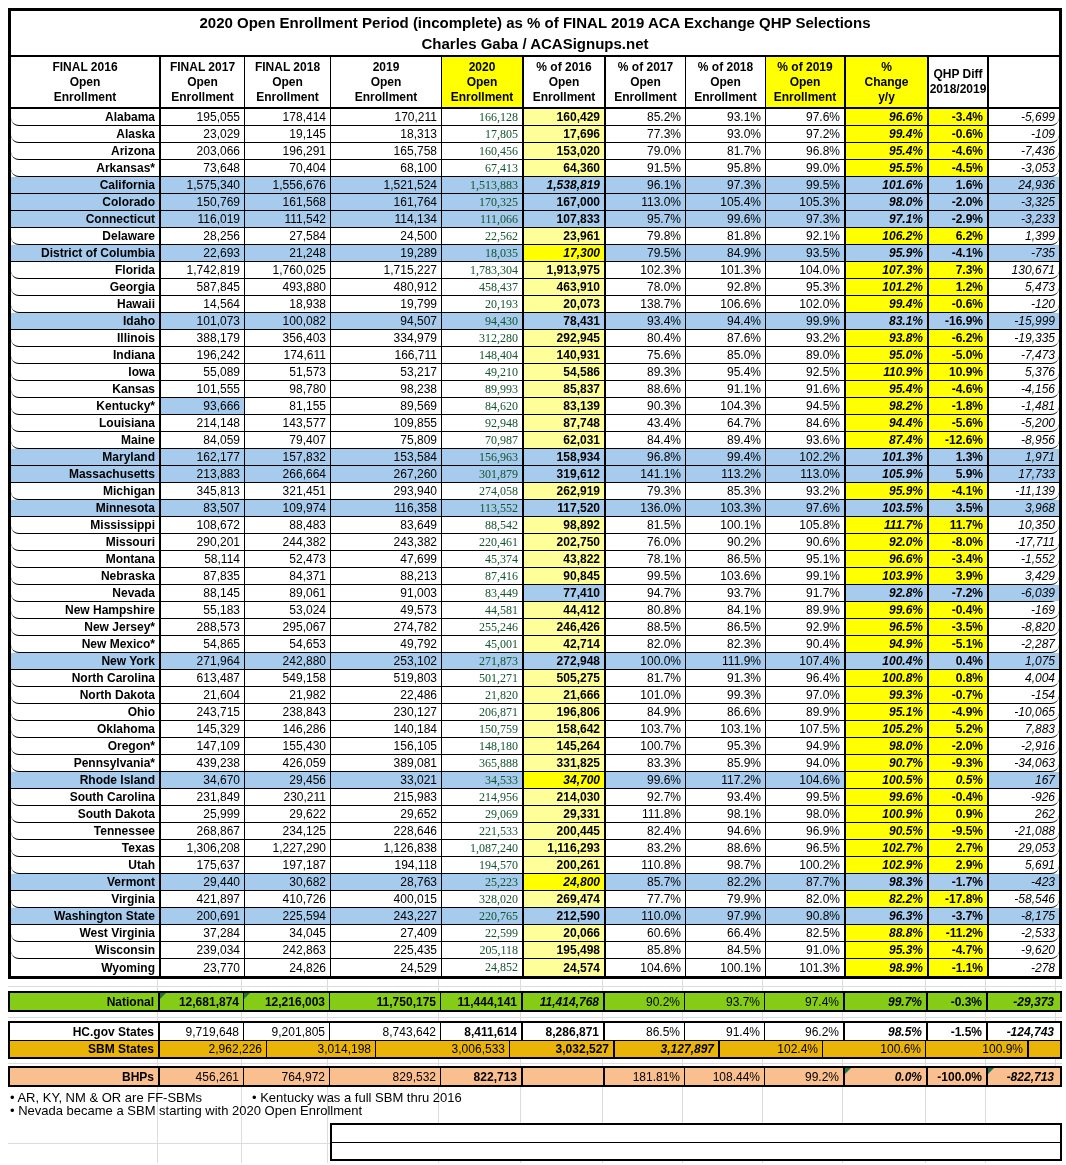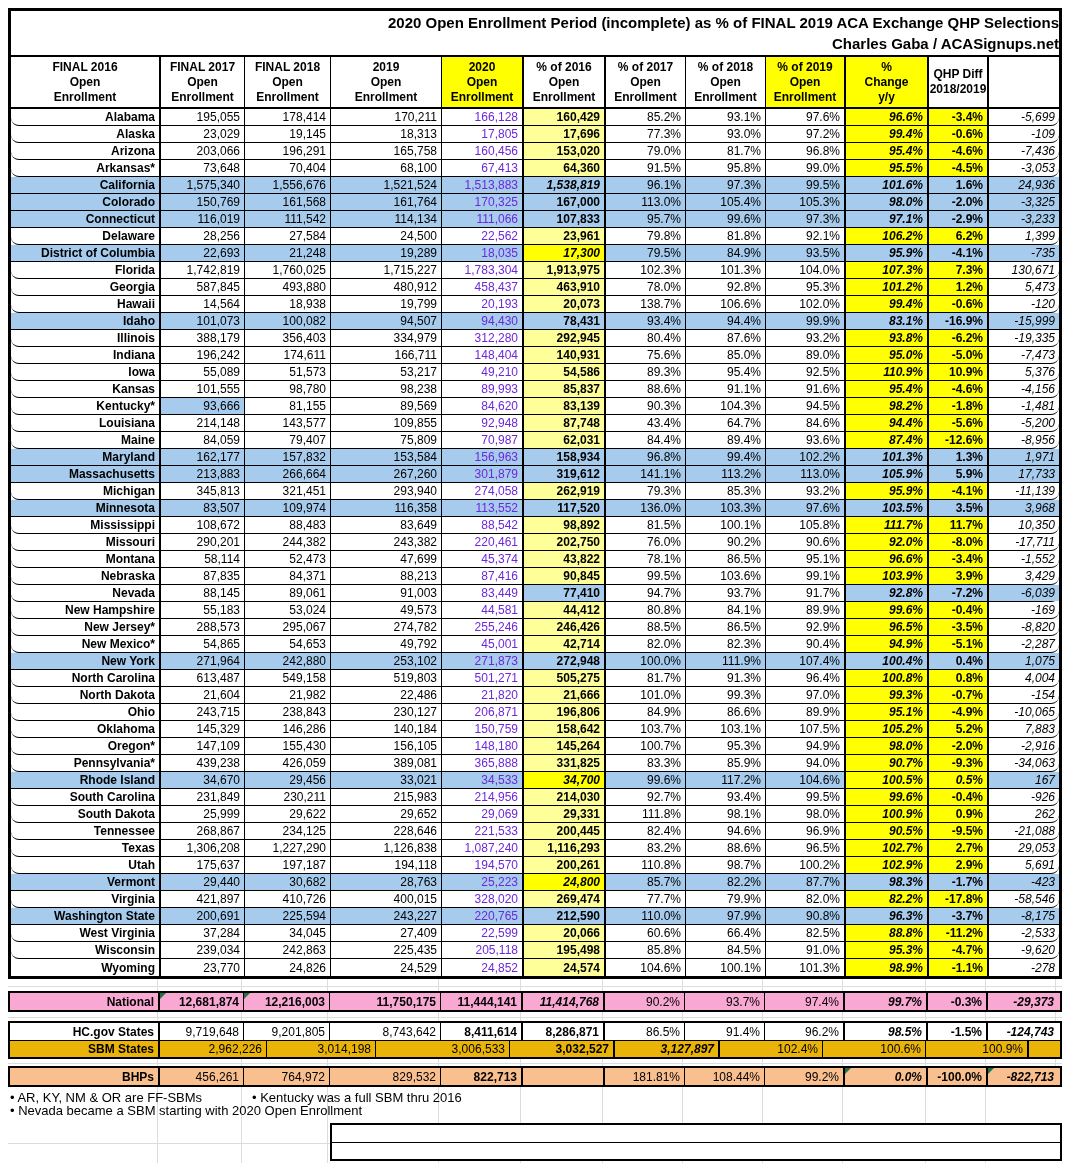--- a/index.html
+++ b/index.html
@@ -3,45 +3,45 @@
 <meta charset="utf-8">
 <style>
   * { box-sizing: border-box; margin: 0; padding: 0; }
   body { background: #ffffff; }
   .sheet {
     position: relative; width: 1066px; height: 1165px; overflow: hidden;
     background: #fff; font-family: "Liberation Sans", sans-serif; color: #000;
     padding: 8px 0 0 8px;
   }
   .mainbox { width: 1054px; border: 3px solid #000; }
-  .titlebox { height: 46px; border-bottom: 2px solid #000; display: flex; flex-direction: column; justify-content: center; align-items: flex-end; }
+  .titlebox { height: 46px; border-bottom: 2px solid #000; display: flex; flex-direction: column; justify-content: center; align-items: center; }
   .t1 { font-size: 15px; font-weight: bold; line-height: 21px; }
   .t2 { font-size: 15px; font-weight: bold; line-height: 21px; }
   .grid { display: grid; grid-template-columns: 150px 84px 86px 111px 82px 82px 80px 80px 80px 83px 60px 70px; }
   .c { display: flex; align-items: center; justify-content: flex-end; padding: 0 4px 0 1px; overflow: hidden; font-size: 12px; position: relative; }
   .dark .c { border-right: 1px solid #000; }
   .dark .c:nth-child(1), .dark .c:nth-child(5), .dark .c:nth-child(6),
   .dark .c:nth-child(9), .dark .c:nth-child(10), .dark .c:nth-child(11) { border-right-width: 2px; }
   .dark .c:nth-child(12) { border-right: none; }
   .hrow { height: 52px; border-bottom: 2px solid #000; }
   .hc { justify-content: center; text-align: center; font-weight: bold; white-space: pre-line; line-height: 15px; padding: 0 1px; }
   .brow { height: 17px; border-bottom: 1px solid #000; }
   .brow:last-child { border-bottom: none; }
   .srow { height: 17px; }
   .s { font-weight: bold; }
   .n {}
   .b { font-weight: bold; }
   .i { font-style: italic; }
-  .g { color: #6d28d9; }
+  .g { color: #14532d; font-family: Liberation Serif, serif; }
   .bg-py { background: #FFFF99; }
   .bg-by { background: #FFFF00; }
   .bg-bl { background: #A6CBED; }
   .row.sbm { background: #A6CBED; }
   .row.fed { background: #fff; border-radius: 8px; }
-  .bgrow-yellow { background: #f9a8d4; }
+  .bgrow-yellow { background: #84cc16; }
   .bgrow-white  { background: #fff; }
   .bgrow-blue   { background: #eab308; gap: 23px; }
   .bgrow-peach  { background: #FABF8F; }
   .tri::before { content: ""; position: absolute; top: 0; left: 0;
     border-top: 6px solid #1F7246; border-right: 6px solid transparent; }
   .box { width: 1054px; border: 2px solid #000; }
   .box .srow + .srow { border-top: 1px solid #000; }
   .gap { position: relative; width: 1054px; }
   .lite .c { border-right: 1px solid #DCDCDC; height: 100%; }
   .lite .c:last-child { border-right: none; }

